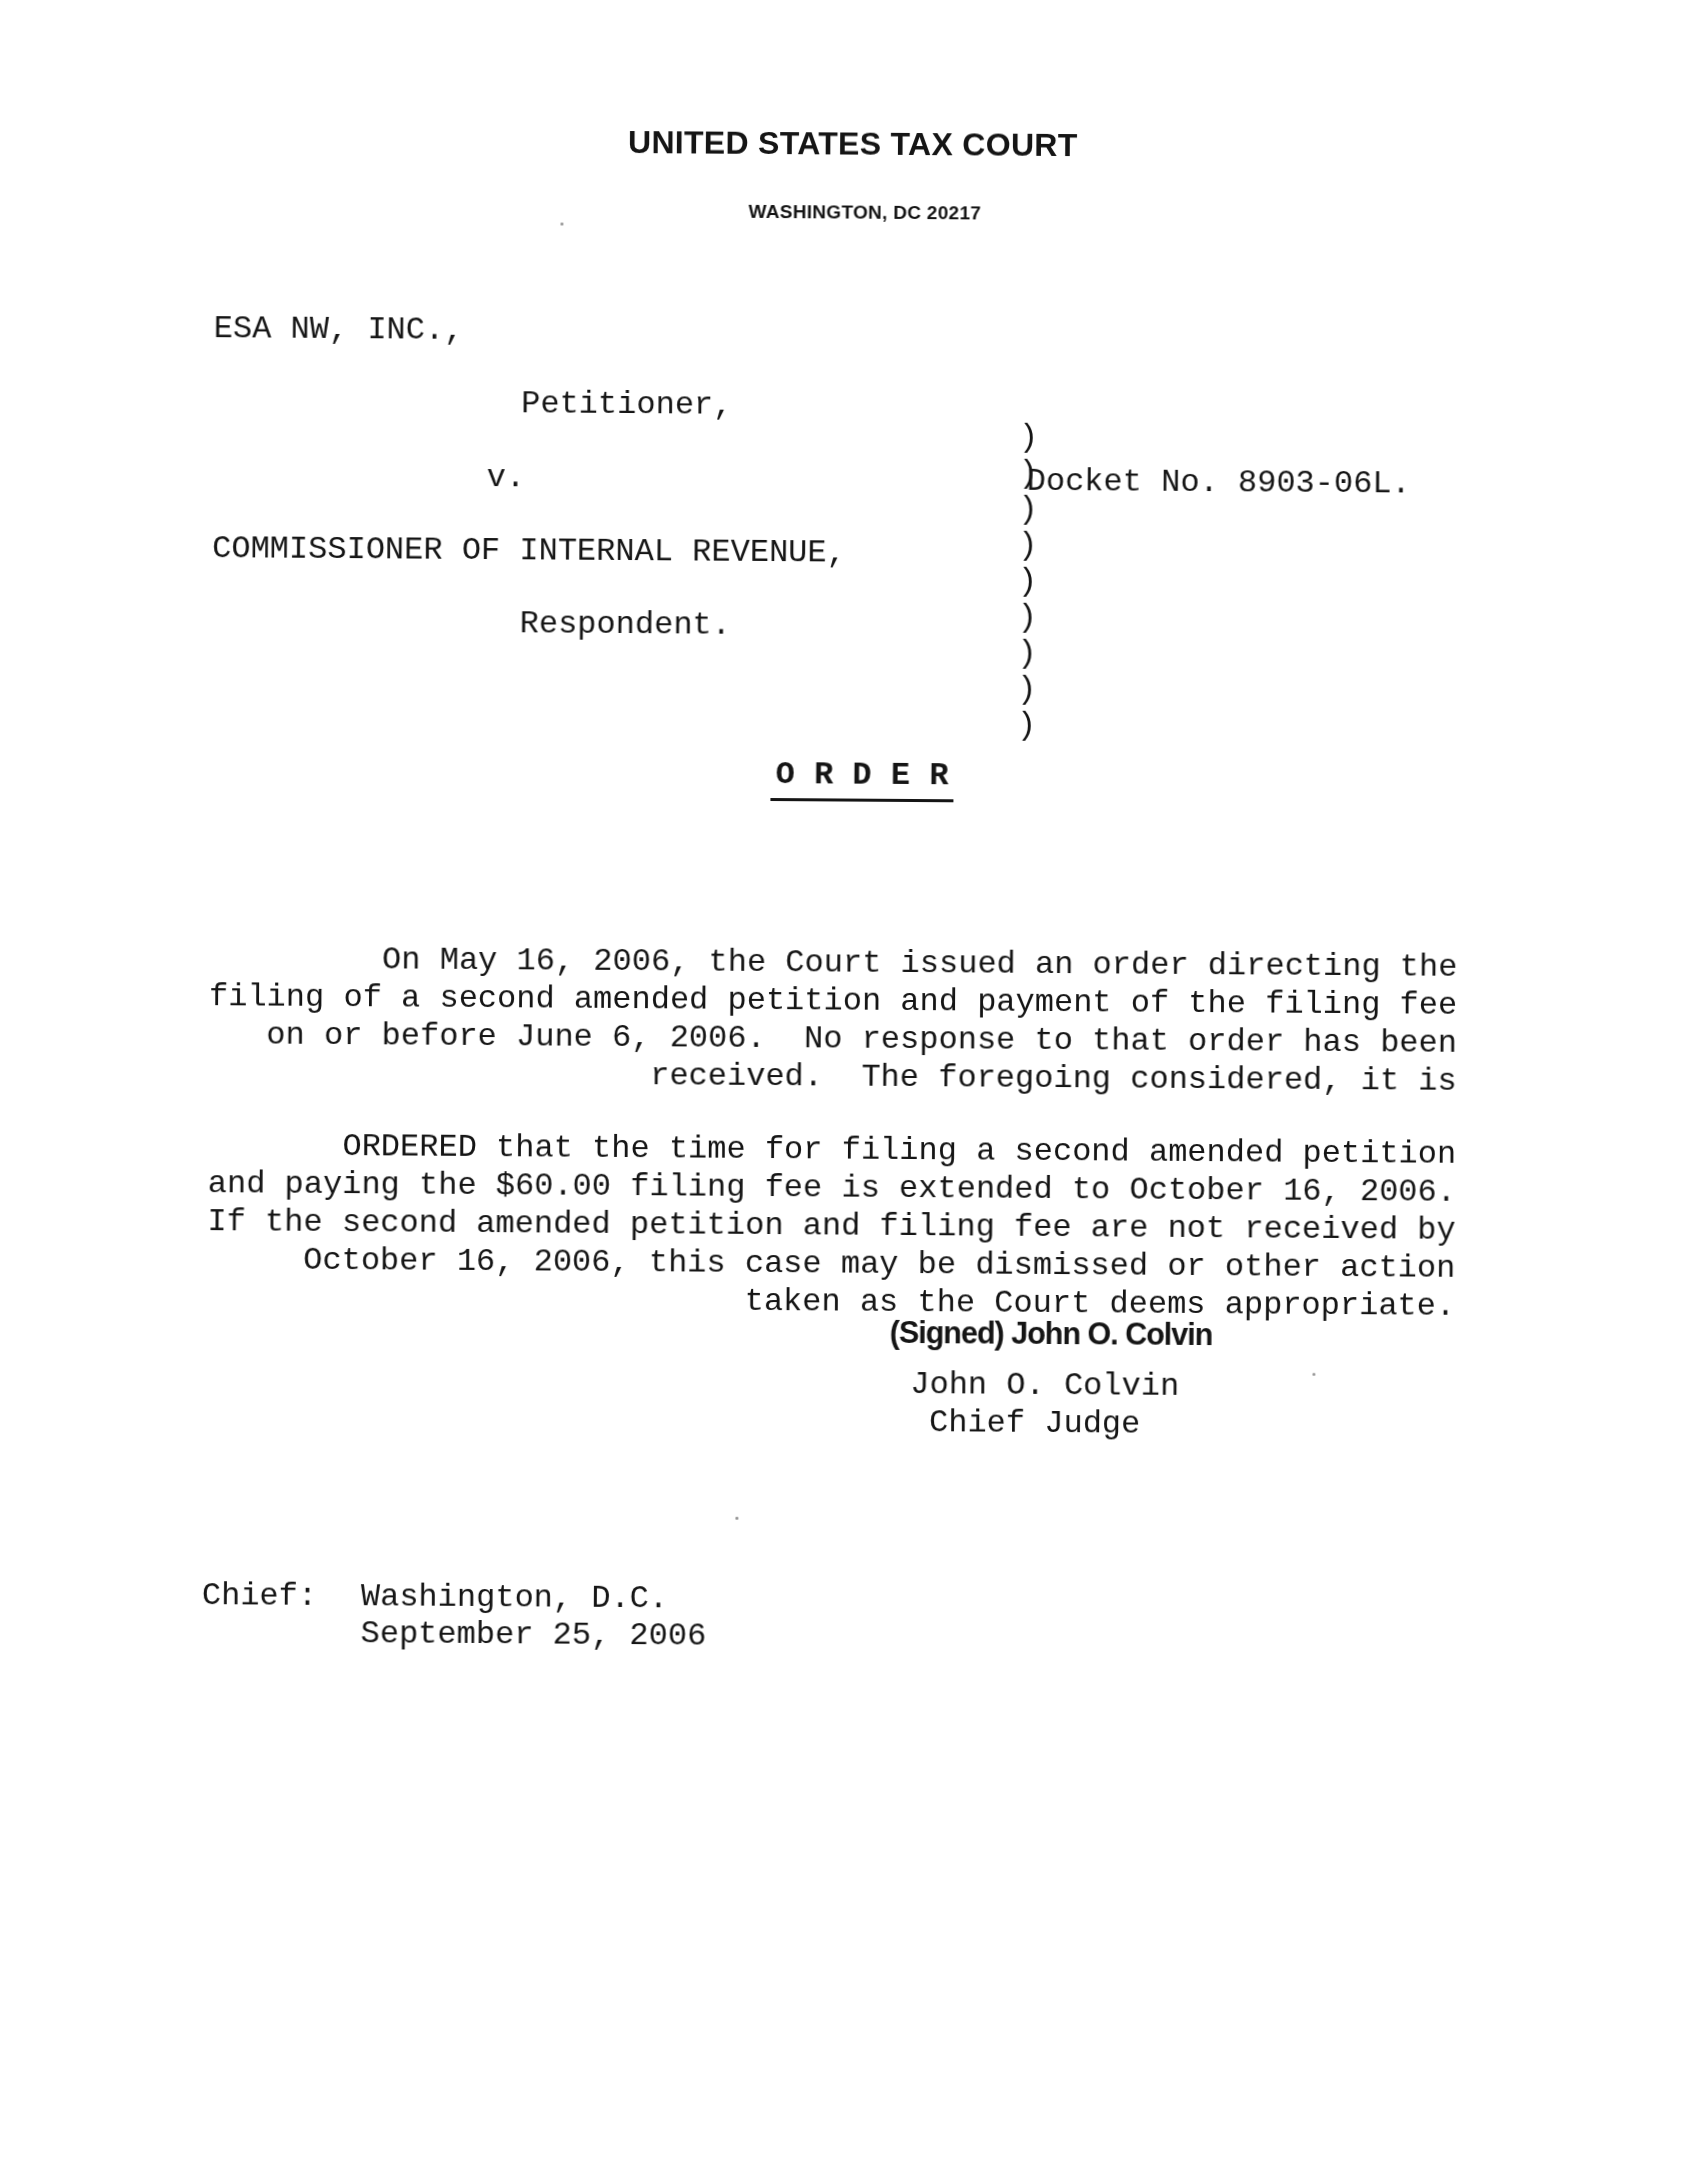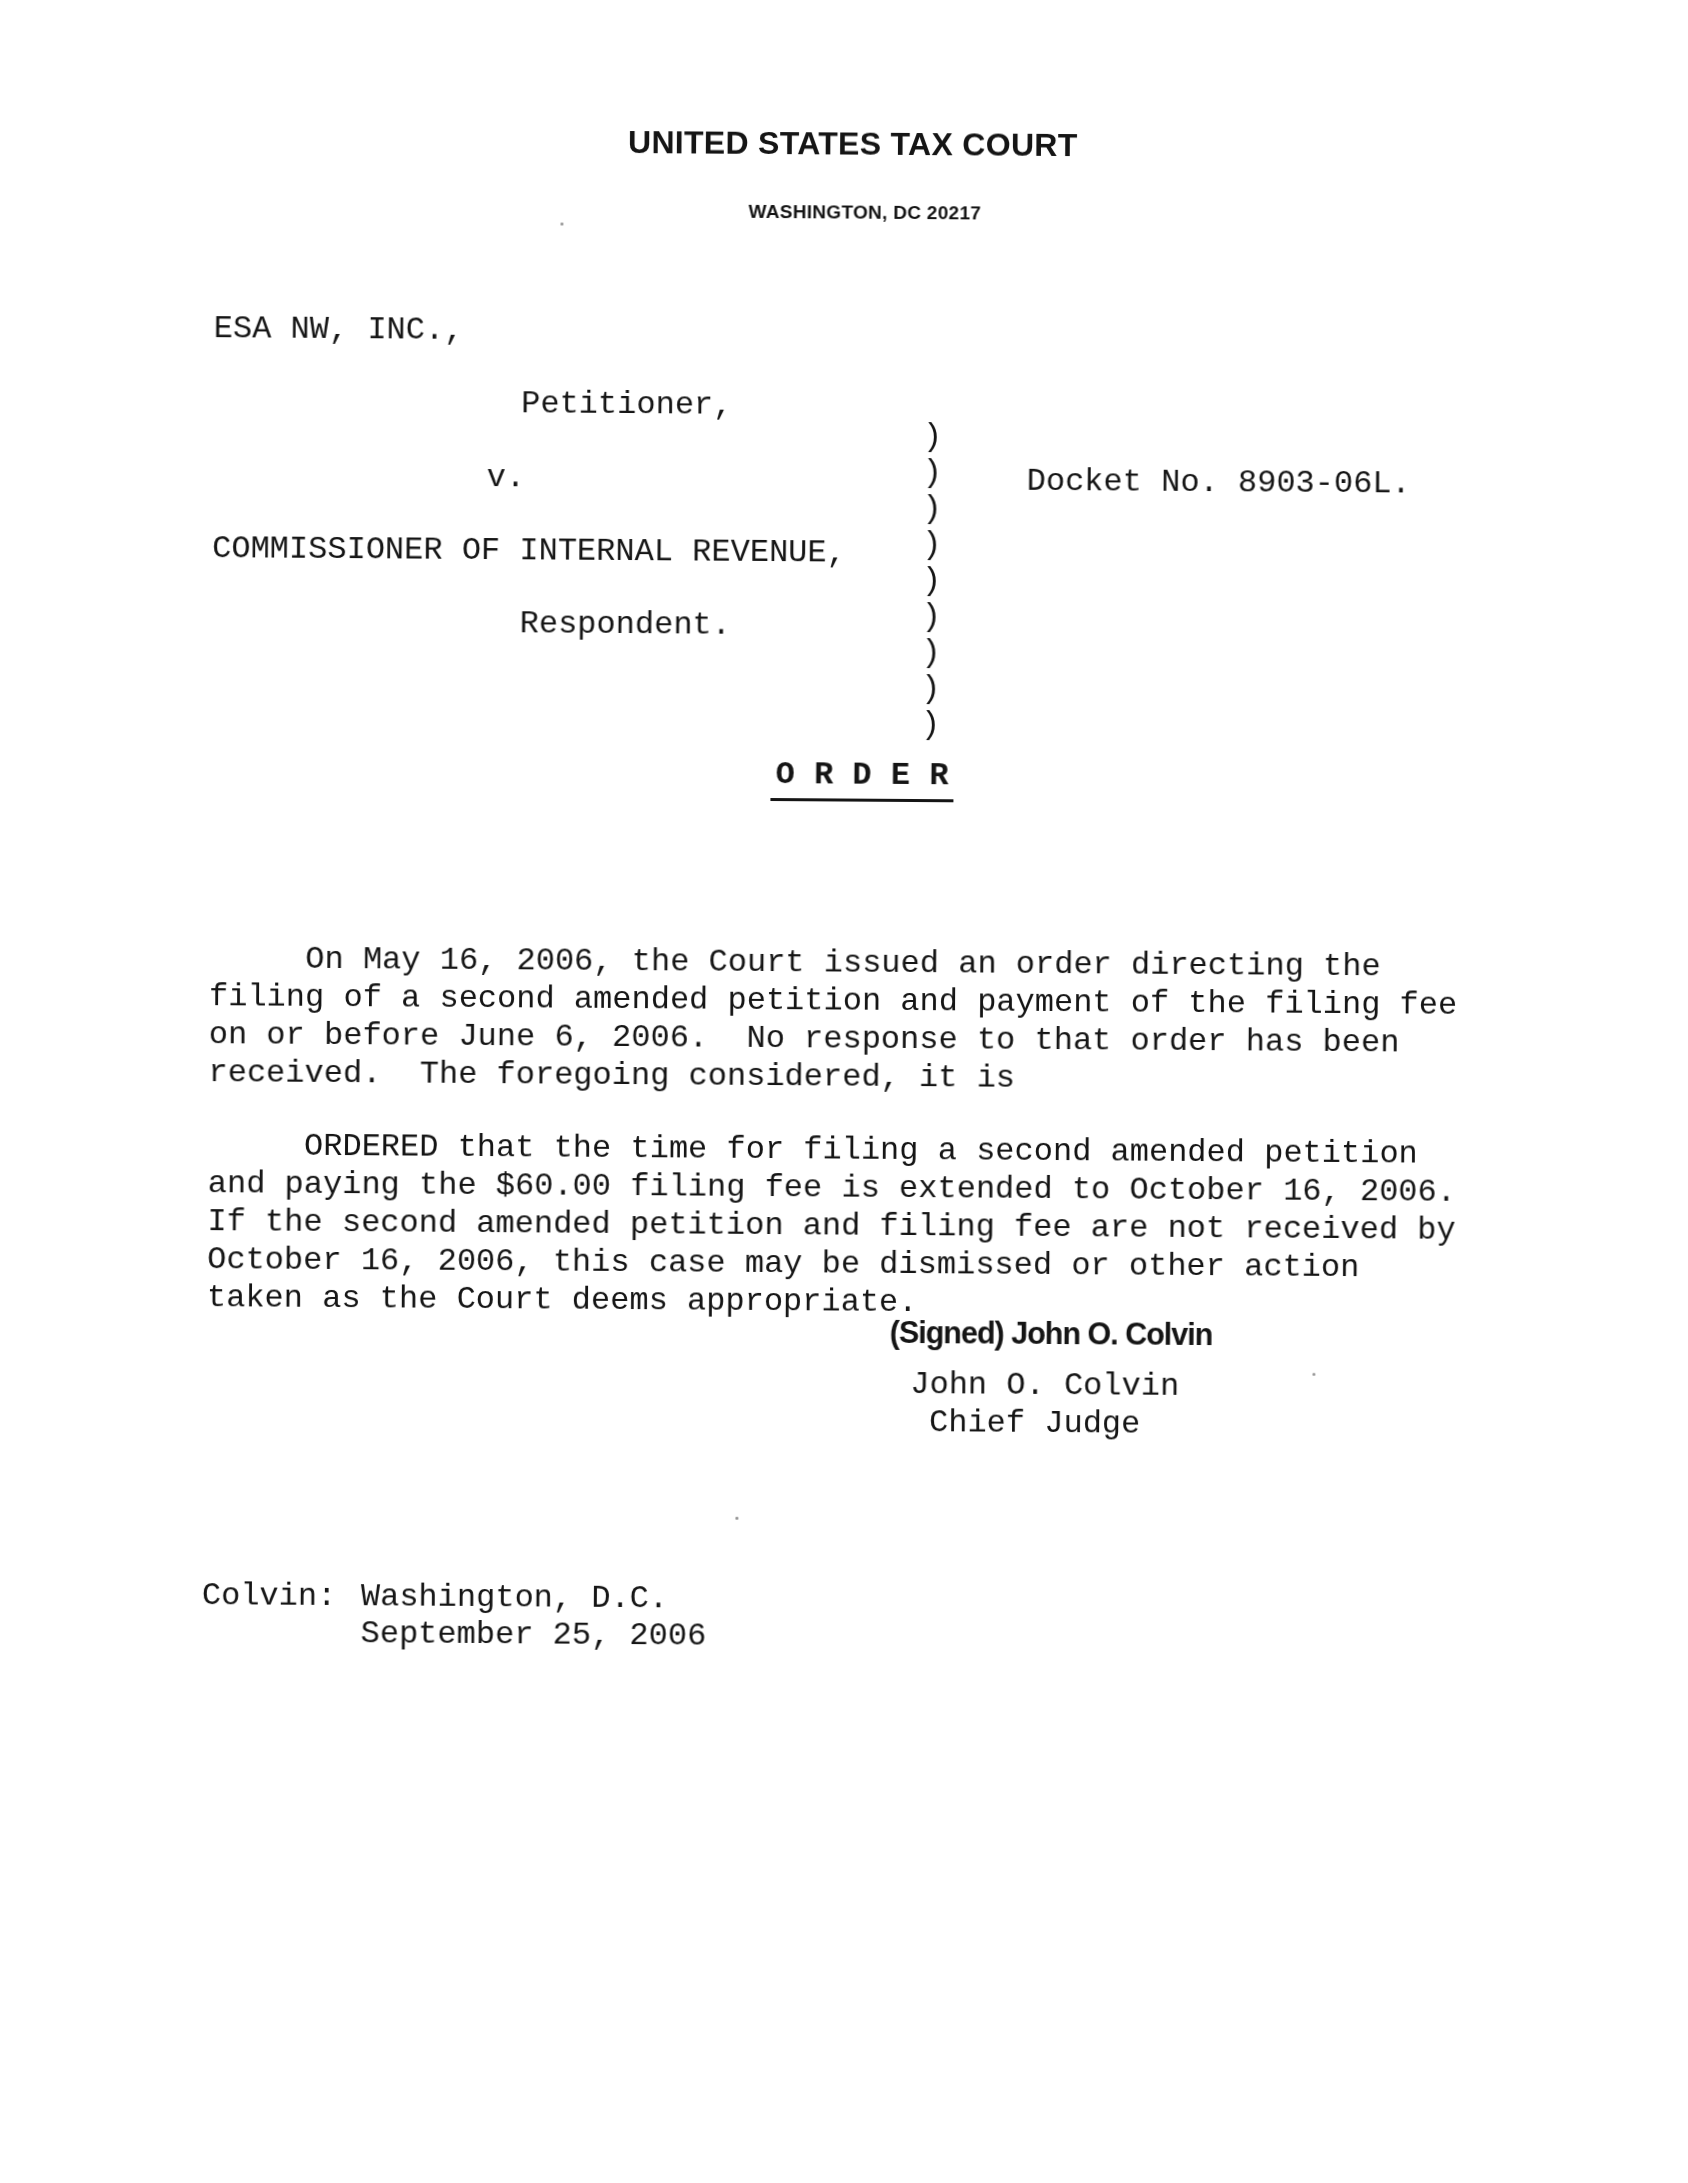--- a/index.html
+++ b/index.html
@@ -2,20 +2,21 @@
 <html style="--ink: #151515; --paper: #ffffff;font-size:10.6px"><head>
 <meta charset="utf-8">
 <style>
   :root { --ink:#151515; --paper:#ffffff; }
   html,body { margin:0; padding:0; background:#fff; }
   #page {
     position:relative; width:1689px; height:2183px;
     background:var(--paper); overflow:hidden;
     color:var(--ink);
     font-family:"Liberation Mono","DejaVu Sans Mono",monospace;
+    text-align:right;
   }
   .rot {
     position:absolute; left:0; top:0; width:1689px; height:2183px;
     transform:rotate(0.4deg); transform-origin:199px 0;
     filter:blur(0.3px);
   }
   .abs { position:absolute; white-space:pre; }
   .mono { font-size:32px; line-height:38px; }
   .mono .tline { height:38px; }
   .sansb { font-family:"Liberation Sans","DejaVu Sans",sans-serif; font-weight:700; }
@@ -59,21 +60,21 @@
     <div class="tline">     On May 16, 2006, the Court issued an order directing the</div><div class="tline">filing of a second amended petition and payment of the filing fee</div><div class="tline">on or before June 6, 2006.  No response to that order has been</div><div class="tline">received.  The foregoing considered, it is</div></div>
 
     <div class="abs mono" style="left:216px; top:1013px;">
       
     <div class="tline">     ORDERED that the time for filing a second amended petition</div><div class="tline">and paying the $60.00 filing fee is extended to October 16, 2006.</div><div class="tline">If the second amended petition and filing fee are not received by</div><div class="tline">October 16, 2006, this case may be dismissed or other action</div><div class="tline">taken as the Court deems appropriate.</div></div>
 
     <div class="abs sansb stamp" style="left:899px; top:1310px;">(Signed) John O. Colvin</div>
     <div class="abs mono" style="left:920px; top:1361px;">John O. Colvin</div>
     <div class="abs mono" style="left:939px; top:1399px;">Chief Judge</div>
 
-    <div class="abs mono" style="left:213px; top:1577px;">Colvin:</div>
+    <div class="abs mono" style="left:213px; top:1577px;">Chief:</div>
     <div class="abs mono" style="left:372px; top:1577px;">Washington, D.C.</div>
     <div class="abs mono" style="left:372px; top:1614px;">September 25, 2006</div>
 
     <div class="speck" style="left:562px; top:220px; width:3.3px; height:2.6px;"></div>
     <div class="speck" style="left:1322px; top:1365px; width:3.3px; height:3.3px;"></div>
     <div class="speck" style="left:746px; top:1513px; width:2.6px; height:2.6px;"></div>
   </div>
 </div>
 
 

